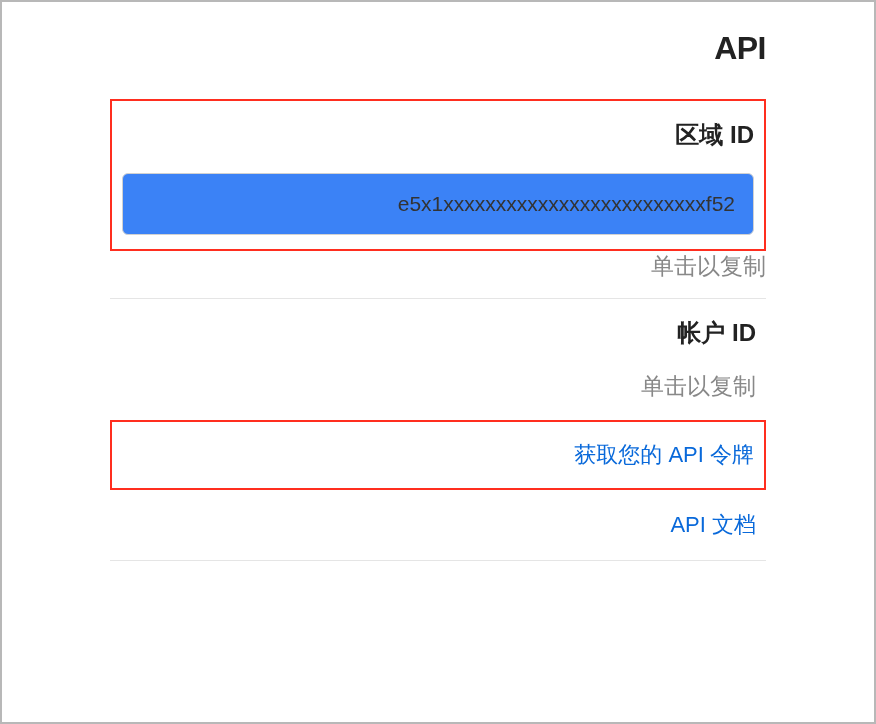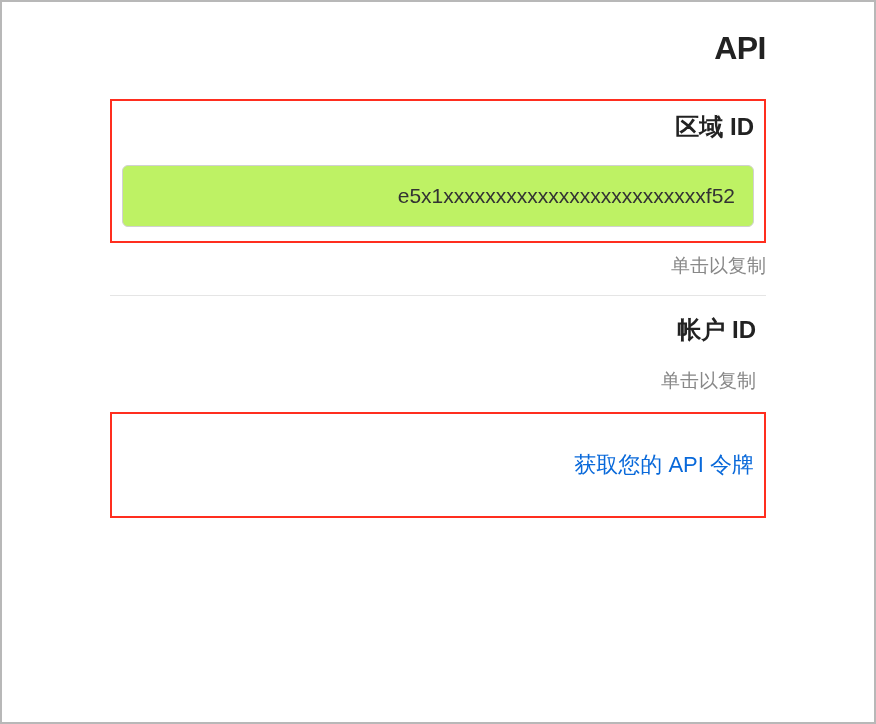--- a/index.html
+++ b/index.html
@@ -20,64 +20,63 @@
       text-align: right;
     }
     .page-title {
       font-size: 32px;
       font-weight: 700;
       color: #222;
       margin-bottom: 32px;
       letter-spacing: -0.5px;
     }
     .section {
-      padding: 10px 10px 14px 10px;
+      padding: 18px 10px 14px 10px;
     }
     .highlighted {
       border: 2px solid #ff2e1f;
     }
     .section-label {
       font-size: 24px;
       font-weight: 700;
       color: #222;
       margin-bottom: 22px;
     }
     .id-field {
       width: 100%;
-      background: #bef264;
+      background: #3b82f6;
       border: 1px solid #d1d1d1;
       border-radius: 6px;
       padding: 18px 18px;
       font-size: 21px;
       color: #333;
       font-family: inherit;
       cursor: pointer;
     }
     .hint-text {
-      font-size: 19px;
+      font-size: 23px;
       color: #888;
-      margin-top: 10px;
       padding-left: 2px;
     }
     .divider {
       height: 1px;
       background: #e5e5e5;
       margin: 16px 0 0 0;
     }
     .account-section {
       padding: 18px 10px 0 10px;
     }
     .link-row {
       padding: 20px 10px;
       border-top: 1px solid #e5e5e5;
       border-bottom: 1px solid #e5e5e5;
     }
     .link-row-highlighted {
       border: 2px solid #ff2e1f;
-      padding: 36px 10px;
+      padding: 18px 10px;
     }
     .link-text {
       font-size: 22px;
       color: #0969da;
       cursor: pointer;
     }
     .spacer-md {
       height: 18px;
     }
   </style>
@@ -99,13 +98,16 @@
     <div class="section-label">帐户 ID</div>
     <div class="hint-text">单击以复制</div>
   </div>
 
   <div class="spacer-md"></div>
 
   <div class="link-row-highlighted">
     <span class="link-text">获取您的 API 令牌</span>
   </div>
 
+  <div class="link-row" style="border-top:none;">
+    <span class="link-text">API 文档</span>
+  </div>
 </div>
 
 </body></html>

